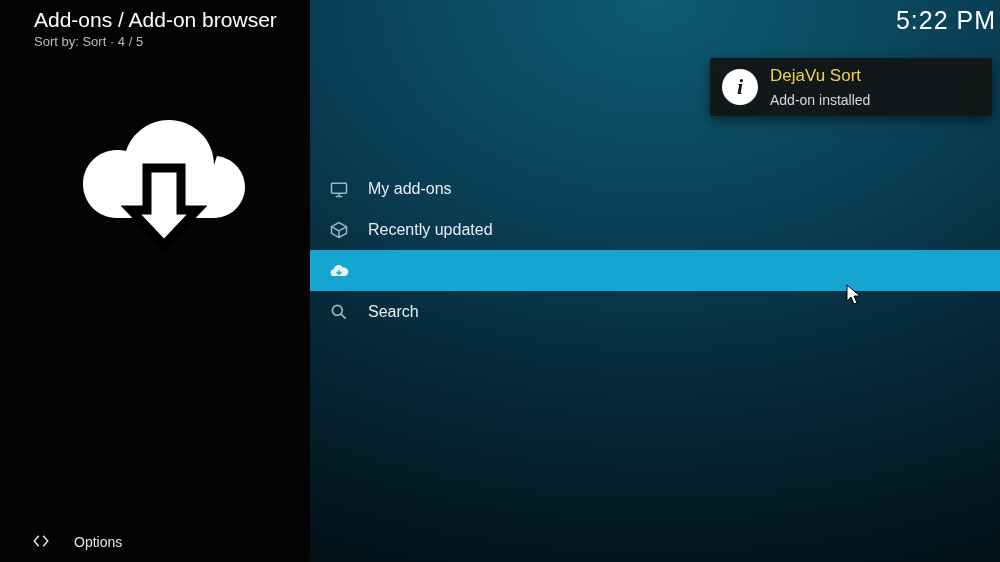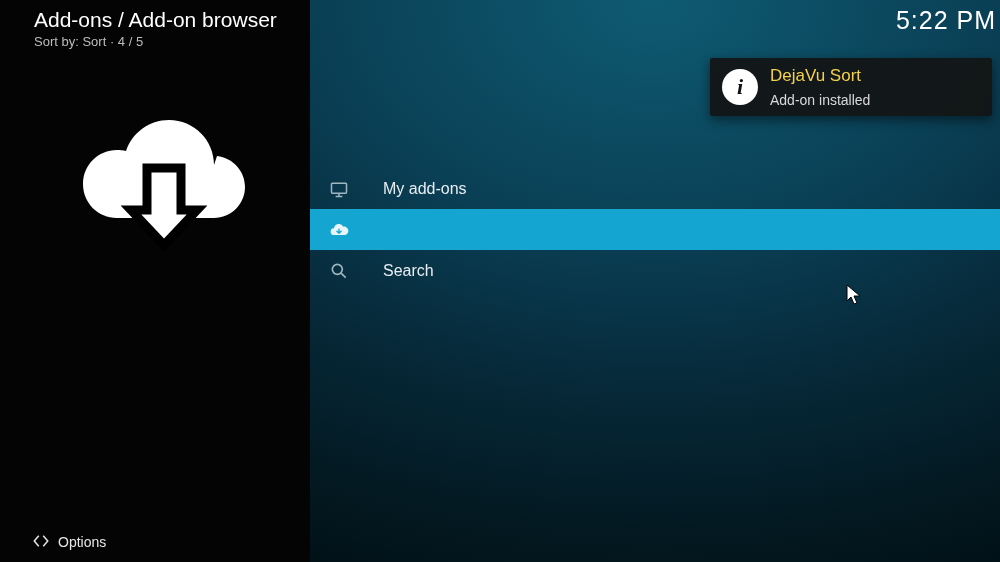--- a/index.html
+++ b/index.html
@@ -10,37 +10,37 @@
 
   .sidebar {
     width: 310px; height: 100%; background: #040404; position: relative;
     display: flex; flex-direction: column; padding-left: 18px;
   }
   .sb-header { padding: 8px 16px 4px 16px; }
   .sb-title { font-size: 21px; font-weight: 400; color: #fff; }
   .sb-sub { font-size: 13px; color: #bdbdbd; margin-top: 2px; }
   .sb-icon-wrap { flex: 1; display: flex; align-items: flex-start; justify-content: center; padding-top: 60px; }
   .sb-footer {
-    height: 40px; display: flex; align-items: center; gap: 8px; padding: 0 14px;
+    height: 40px; display: flex; align-items: center; gap: 24px; padding: 0 14px;
     color: #e6e6e6; font-size: 14px;
   }
 
   .main {
     flex: 1; height: 100%; position: relative;
     background: radial-gradient(ellipse 140% 120% at 50% 0%, #0e5b72 0%, #0a3f55 35%, #062736 60%, #031820 80%, #010b11 100%);
   }
 
   .clock {
     position: absolute; top: 6px; right: 4px; font-size: 25px; font-weight: 400; color: #fff;
     letter-spacing: 1px;
   }
 
   .menu { position: absolute; top: 168px; left: 0; right: 0; }
   .menu-item {
-    height: 41px; display: flex; align-items: center; gap: 33px;
+    height: 41px; display: flex; align-items: center; gap: 18px;
     padding-left: 18px; color: #e8eef2; font-size: 16px; cursor: pointer;
   }
   .menu-item.selected { background: #14a6d1; color: #fff; }
   .menu-item .mi-icon { width: 22px; height: 22px; display: flex; align-items: center; justify-content: center; opacity: 0.9; }
   .menu-item:not(.selected) .mi-icon { opacity: 0.75; }
 
   .toast {
     position: absolute; top: 58px; right: 8px; width: 282px; min-height: 58px;
     background: rgba(20,20,20,0.92); border-radius: 2px;
     display: flex; align-items: center; gap: 12px; padding: 8px 12px;
@@ -104,20 +104,29 @@
       <div class="menu-item">
         <span class="mi-icon">
           <svg width="20" height="20" viewBox="0 0 24 24" fill="none" stroke="#cfe3ea" stroke-width="1.8">
             <rect x="3" y="5" width="18" height="12" rx="1"></rect>
               <path d="M8 21h8M12 17v4"></path>
           </svg>
         </span>
         <span>My add-ons</span>
       </div>
 
+      <div class="menu-item">
+        <span class="mi-icon">
+          <svg width="20" height="20" viewBox="0 0 24 24" fill="none" stroke="#cfe3ea" stroke-width="1.8">
+            <path d="M12 3 3 8v8l9 5 9-5V8z"></path>
+              <path d="M3 8l9 5 9-5M12 13v8"></path>
+          </svg>
+        </span>
+        <span>Recently updated</span>
+      </div>
 
       <div class="menu-item selected">
         <span class="mi-icon">
           <svg width="20" height="20" viewBox="0 0 24 24" fill="#ffffff">
             <path d="M19 18H6a4 4 0 010-8 6 6 0 0111.3-2A4.5 4.5 0 0119 18z"></path>
             <path d="M12 11v5m0 0l-2.5-2.5M12 16l2.5-2.5" stroke="#14a6d1" stroke-width="1.6" fill="none" stroke-linecap="round"></path>
           </svg>
         </span>
       </div>
 

